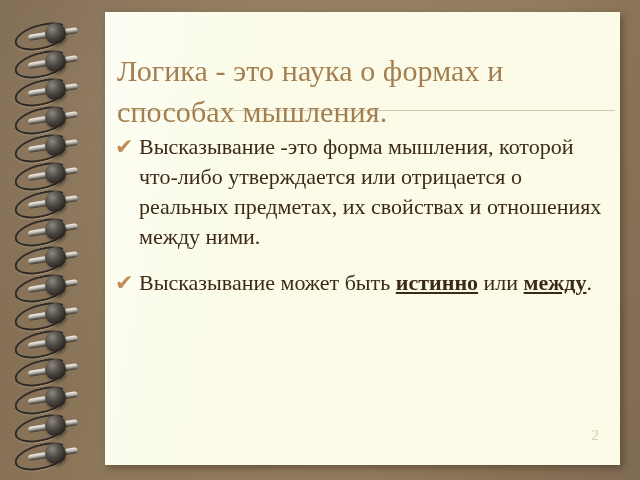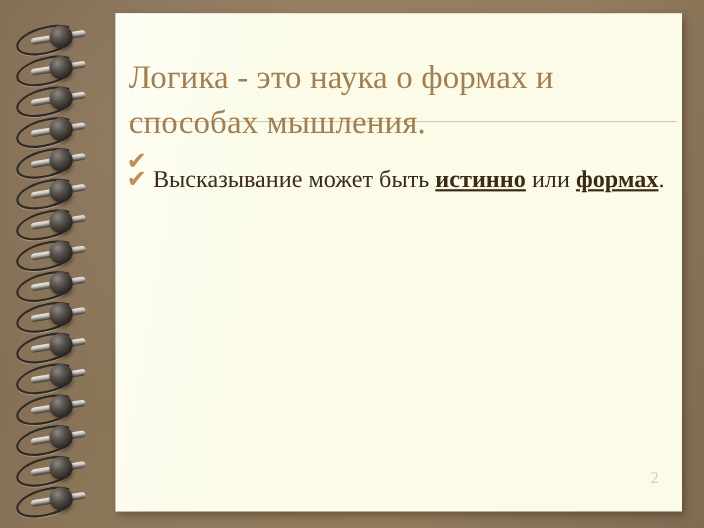--- a/index.html
+++ b/index.html
@@ -264,20 +264,20 @@
         <div class="shaft"></div>
         <div class="bead"></div>
       </div>
     </div>
 
   <div id="content">
 
     <h1 id="title">Логика - это наука о формах и способах мышления.</h1>
 
     <ul id="bullets">
-        <li class="bullet"><span class="check">✔</span></li>
-        <li class="bullet"><span class="check">✔</span><span><span>Высказывание может быть </span><span class="em">истинно</span><span> или </span><span class="em">формах</span><span>.</span></span></li>
+        <li class="bullet"><span class="check">✔</span><span><span>Высказывание -это форма мышления, которой что-либо утверждается или отрицается о реальных предметах, их свойствах и отношениях между ними.</span></span></li>
+        <li class="bullet"><span class="check">✔</span><span><span>Высказывание может быть </span><span class="em">истинно</span><span> или </span><span class="em">между</span><span>.</span></span></li>
       </ul>
 
     <div id="page-number">2</div>
   </div>
 
 </div>
 
 </body></html>

